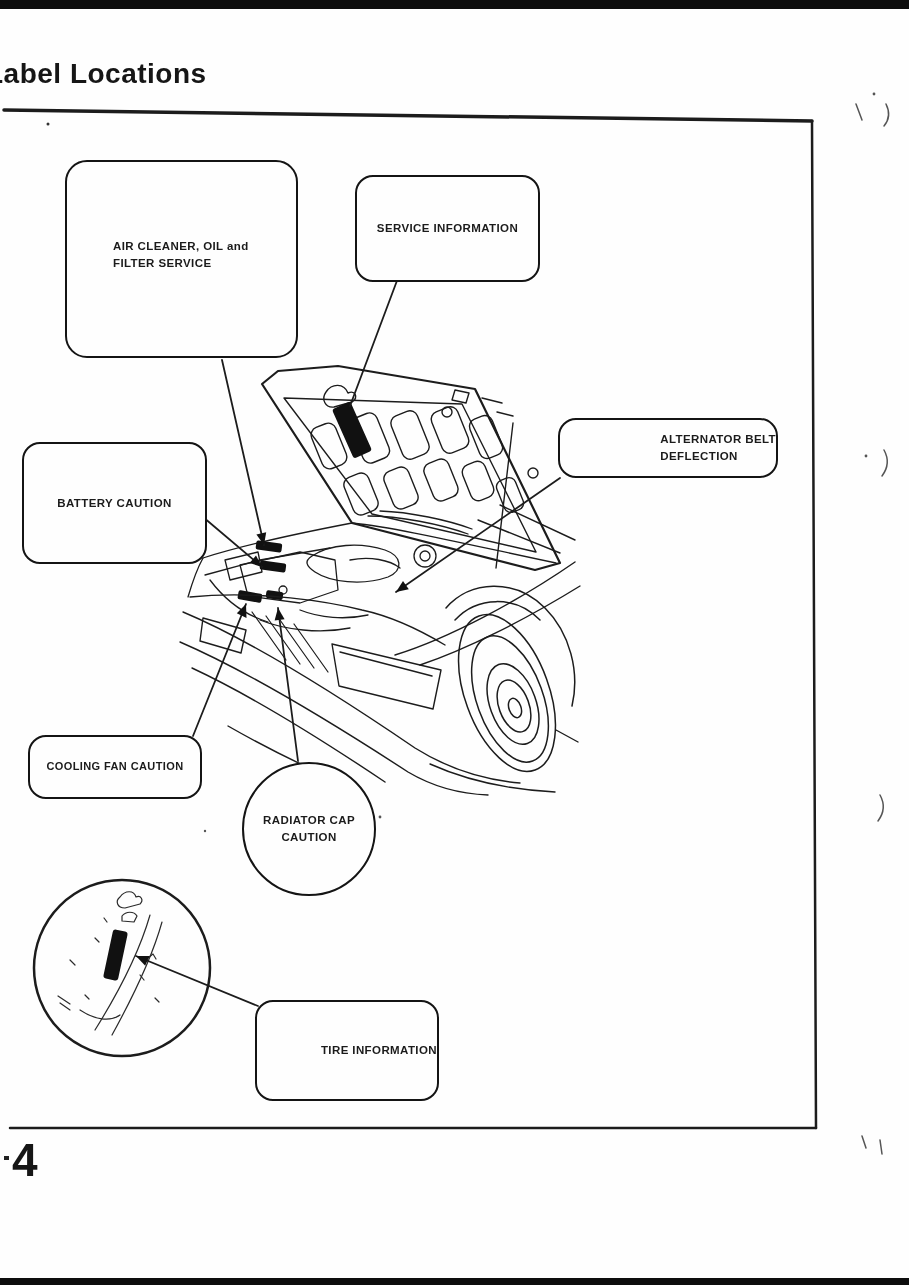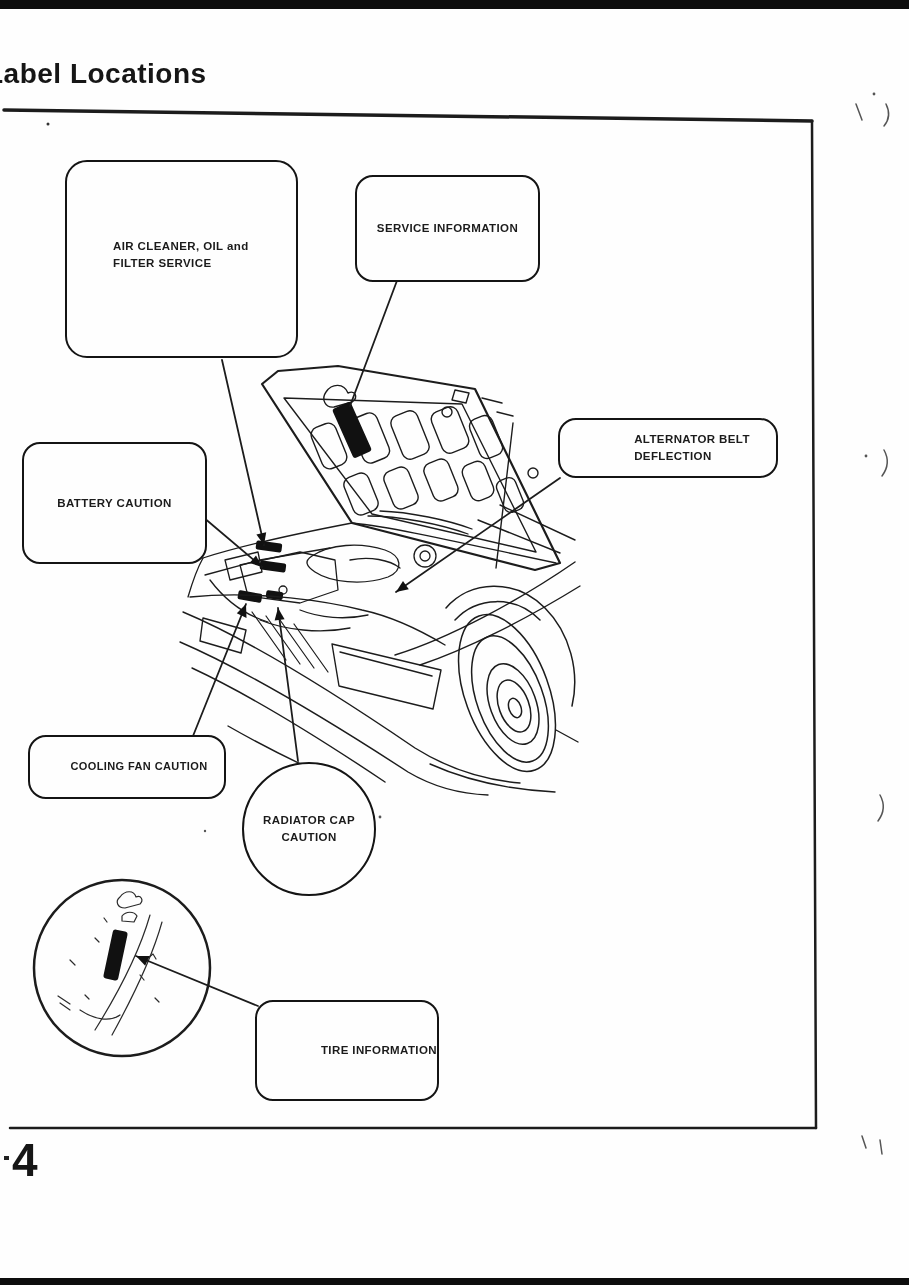--- a/index.html
+++ b/index.html
@@ -33,22 +33,22 @@
     display:flex;align-items:center;justify-content:center;
     font-weight:bold;font-size:11.5px;letter-spacing:0.4px;line-height:1.45;
     color:#1b1b1b;text-align:center;
   }
   .callout-label{white-space:pre-line;}
   .callout-air{left:35px;top:160px;width:233px;height:198px;border-radius:22px;
     align-items:flex-start;justify-content:flex-start;padding:76px 0 0 46px;box-sizing:border-box;text-align:left;margin-left:30px;}
   .callout-service{left:355px;top:175px;width:181px;height:103px;}
   .callout-battery{left:22px;top:442px;width:181px;height:118px;}
   .callout-alternator{left:558px;top:418px;width:220px;height:60px;
-    justify-content:center;padding-left:48px;box-sizing:border-box;text-align:left;}
-  .callout-cooling{left:28px;top:735px;width:170px;height:60px;font-size:11px;padding-left:24px;}
+    justify-content:flex-end;padding-left:48px;box-sizing:border-box;text-align:left;}
+  .callout-cooling{left:28px;top:735px;width:170px;height:60px;font-size:11px;}
   .callout-radiator{left:242px;top:762px;width:130px;height:130px;border-radius:50%;}
   .callout-tire{left:255px;top:1000px;width:180px;height:97px;justify-content:flex-end;}
 </style>
 </head>
 <body>
 
 <div class="page">
 
   <div class="bar top-bar"></div>
   <div class="bar bottom-bar"></div>

